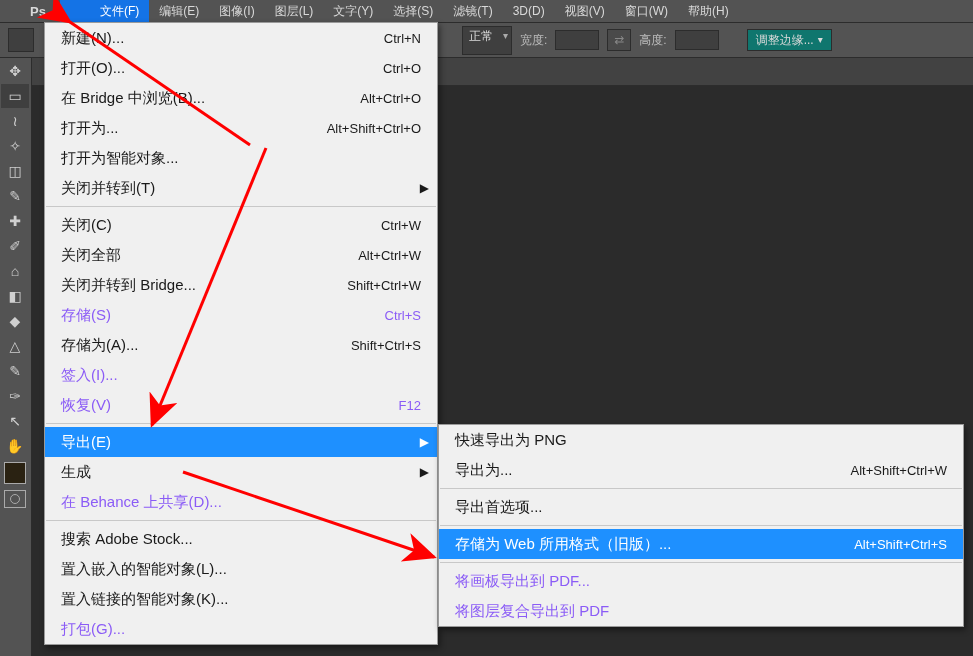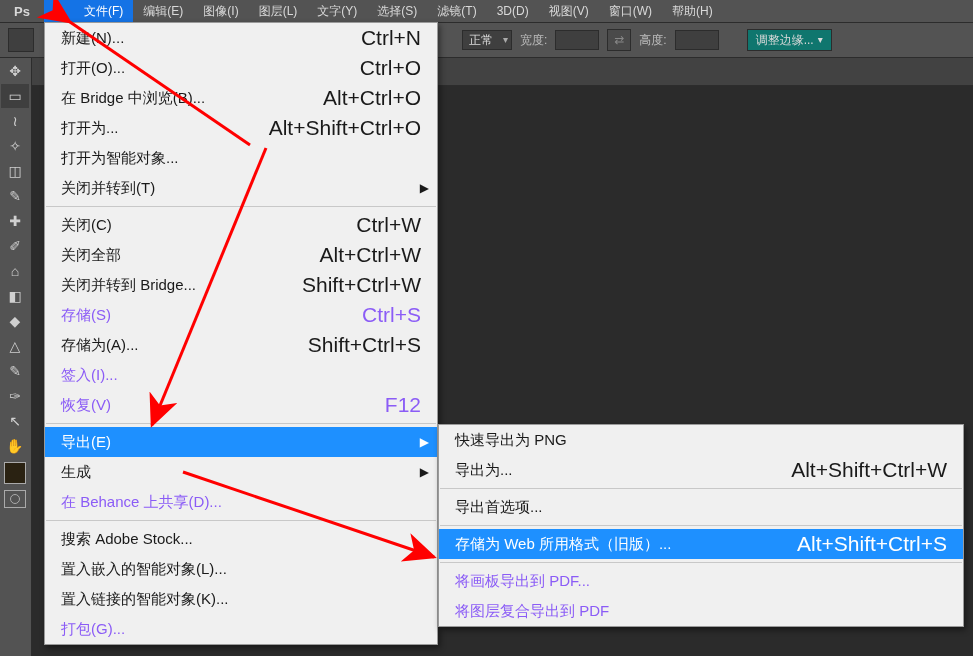--- a/index.html
+++ b/index.html
@@ -1,28 +1,28 @@
 <!DOCTYPE html>
 <html><head>
 <meta charset="utf-8">
 <style>
 * { margin:0; padding:0; box-sizing:border-box; font-family:"Microsoft YaHei","SimSun",sans-serif; user-select:none; }
 html,body { width:973px; height:656px; background:#535353; overflow:hidden; }
 
 
 .menubar { height:22px; background:#535353; display:flex; align-items:center; font-size:12px; color:#d9d9d9; }
-.logo { width:44px; height:22px; display:flex; align-items:center; justify-content:center; color:#d9d9d9; font-weight:bold; font-size:13px; }
+.logo { width:44px; height:22px; display:flex; align-items:center; justify-content:center; color:#d9d9d9; font-weight:bold; font-size:13px;margin-left:16px; }
 .menubar .mitem { padding:0 10px; height:22px; line-height:22px; }
 .menubar .mitem.open { background:#1473e6; color:#fff;padding-left:40px; }
 
 
 .optbar { height:36px; background:#535353; border-top:1px solid #2c2c2c; border-bottom:1px solid #2c2c2c; display:flex; align-items:center; font-size:12px; color:#bdbdbd; padding-left:8px; gap:8px; }
 .optbar .sw { width:26px; height:24px; background:#3f3f3f; border:1px solid #2c2c2c; }
 .optbar .combo { display:flex; align-items:center; height:22px; }
-.optbar .combo .val { background:#3f3f3f; border:1px solid #2c2c2c; color:#d9d9d9; padding:0 14px 13px 6px; height:20px; line-height:18px; position:relative; min-width:50px; }
+.optbar .combo .val { background:#3f3f3f; border:1px solid #2c2c2c; color:#d9d9d9; padding:0 14px 13px 6px; height:29px; line-height:18px; position:relative; min-width:50px; }
 .optbar .combo .val::after { content:"▾"; position:absolute; right:3px; top:0; font-size:10px; color:#aaa; }
 .optbar .nbox { background:#3f3f3f; border:1px solid #2c2c2c; width:44px; height:20px; }
 .optbar .btn { background:#0f766e; border:1px solid #2c2c2c; color:#d9d9d9; padding:0 8px; height:22px; line-height:20px; font-size:12px; display:flex; align-items:center; }
 .optbar .btn::after { content:"▾"; margin-left:4px; font-size:10px; }
 .optbar .iconbtn { width:24px; height:22px; background:#4a4a4a; border:1px solid #2c2c2c; display:flex; align-items:center; justify-content:center; color:#888; font-size:12px; }
 
 
 .toolbox { position:absolute; left:0; top:58px; width:32px; background:#535353; border-right:1px solid #2c2c2c; height:598px; }
 .toolbox .tool { width:28px; height:24px; margin:1px; display:flex; align-items:center; justify-content:center; color:#d0d0d0; font-size:14px; position:relative; }
 .toolbox .tool.sel { background:#3f3f3f; }
@@ -31,21 +31,21 @@
 .toolbox .qmask::before { content:""; width:8px; height:8px; border-radius:50%; border:1px solid #aaa; }
 
 
 .canvas { position:absolute; left:32px; top:58px; right:0; bottom:0; background:#2b2b2b; }
 .tabstrip { height:28px; background:#424242; border-bottom:1px solid #2c2c2c; }
 
 
 .menu { position:absolute; background:#f0f0f0; border:1px solid #9a9a9a; box-shadow:2px 3px 6px rgba(0,0,0,.45); font-size:15px; color:#1a1a1a; }
 .menu .row { display:flex; align-items:center; height:30px; padding:0 16px; position:relative; white-space:nowrap; }
 .menu .row .lbl { flex:1; }
-.menu .row .sc { color:#1a1a1a; margin-left:40px; font-size:21px; }
+.menu .row .sc { color:#1a1a1a; margin-left:40px; font-size:13px; }
 .menu .row.dis .lbl,.menu .row.dis .sc { color:#8b5cf6; }
 .menu .row.hi { background:#1e90ff; color:#fff; }
 .menu .row.hi .sc { color:#fff; }
 .menu .row .arr { position:absolute; right:8px; font-size:12px; color:#1a1a1a; }
 .menu .row.hi .arr { color:#fff; }
 .menu .sep { height:1px; background:#c8c8c8; margin:3px 1px; }
 .menu1 { left:44px; top:22px; width:394px; }
 .menu2 { left:438px; top:424px; width:526px; }
 
 

